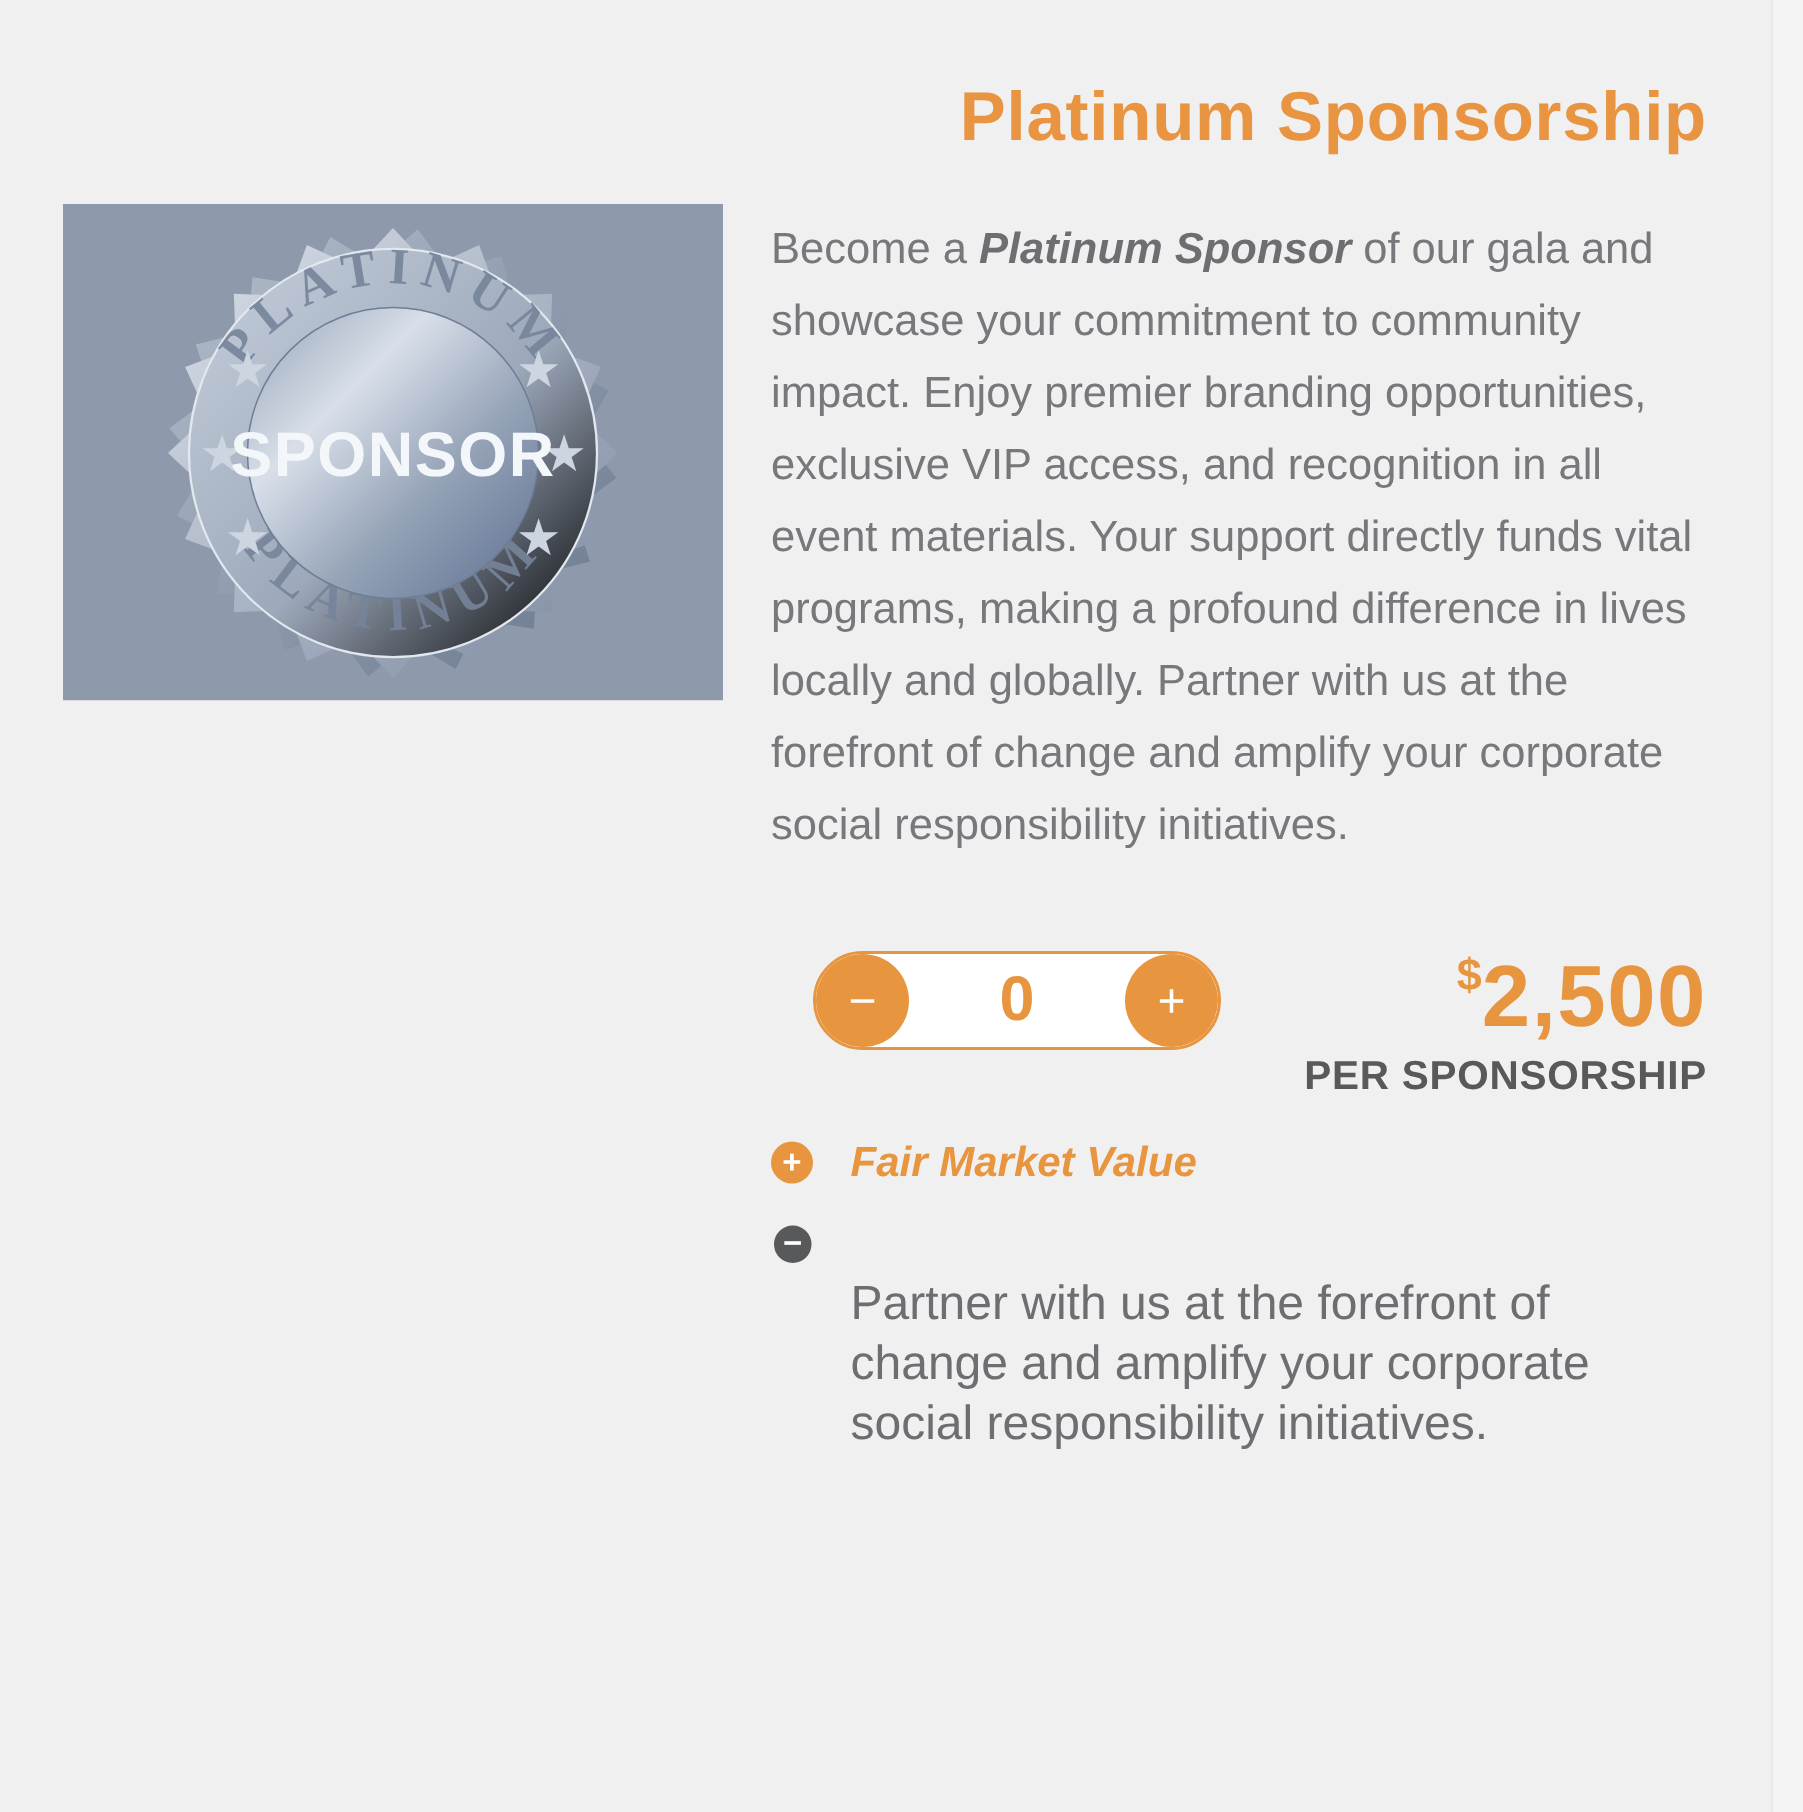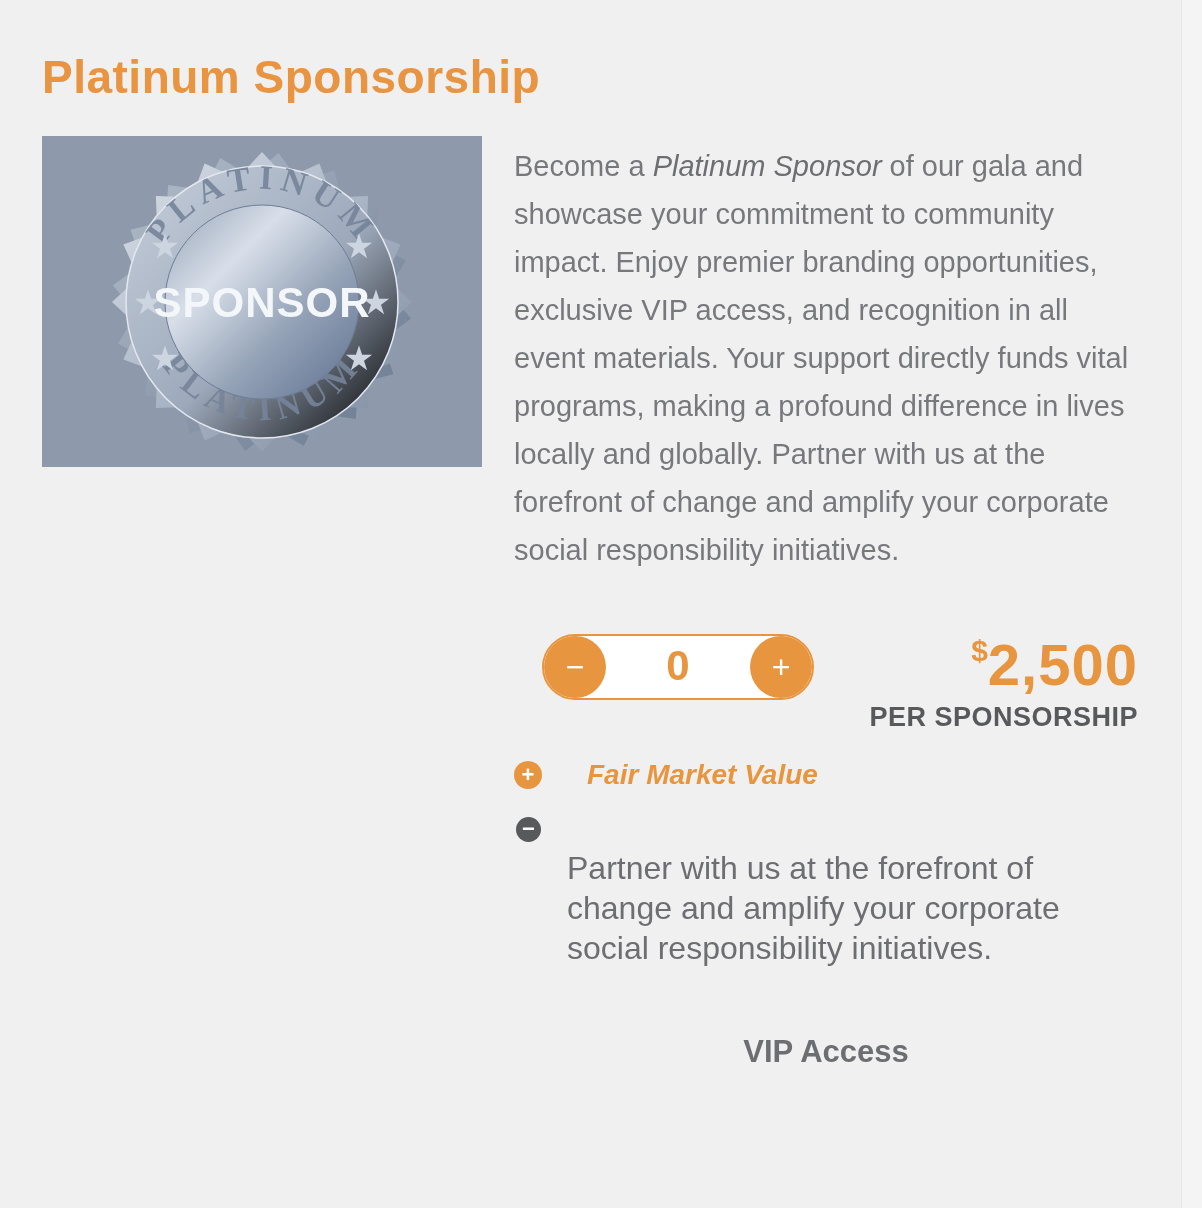--- a/index.html
+++ b/index.html
@@ -20,41 +20,42 @@
   .page {
     width: 1180px;
     padding: 50px 42px 0 42px;
   }
   .page-title {
     color: #e89440;
     font-size: 46px;
     font-weight: 700;
     letter-spacing: 0.5px;
     margin-bottom: 32px;
+    text-align: right;
   }
   .content {
     display: flex;
     gap: 32px;
   }
   .media-col { flex: 0 0 440px; }
   .badge-img {
     width: 440px; height: 331px;
     display: block;
   }
   .main-col {
     flex: 1 1 auto;
     padding-top: 6px;
     max-width: 636px;
   }
   .description {
     font-size: 29px;
     line-height: 48px;
     color: #77787b;
   }
-  .description .hl { font-weight: 400; font-style: italic; color: #6d6e71; }
+  .description .hl { font-weight: 700; font-style: italic; color: #6d6e71; }
 
   .purchase-row {
     margin-top: 60px;
     display: flex;
     align-items: flex-start;
     justify-content: space-between;
   }
   .stepper {
     position: relative;
     margin-left: 28px;
@@ -125,21 +126,20 @@
     line-height: 27px;
     text-align: center;
     margin-right: 25px;
   }
   .acc-icon.orange { background: #e8953f; }
   .acc-icon.gray   { background: #58595b; width: 25px; height: 25px; line-height: 24px; margin-right: 28px; margin-left: 2px; }
   .acc-title {
     font-size: 28px;
     font-weight: 700;
     font-style: italic;
-    margin-left: 20px;
   }
   .acc-title.orange { color: #e8953f; }
   .acc-title.gray   { color: #58595b; }
   .acc-body {
     margin: 6px 0 0 53px;
     width: 560px;
     font-size: 32px;
     line-height: 40px;
     color: #6d6e71;
   }
@@ -248,17 +248,16 @@
 
         <div class="acc-item">
           <div class="acc-header">
             <span class="acc-icon gray">−</span>
           </div>
           <div class="acc-body">Partner with us at the forefront of change and amplify your corporate social responsibility initiatives.</div>
         </div>
 
       </div>
 
-      <div class="footer-heading">VIP Access</div>
 
     </div>
   </div>
 </div>
 
 </body></html>

